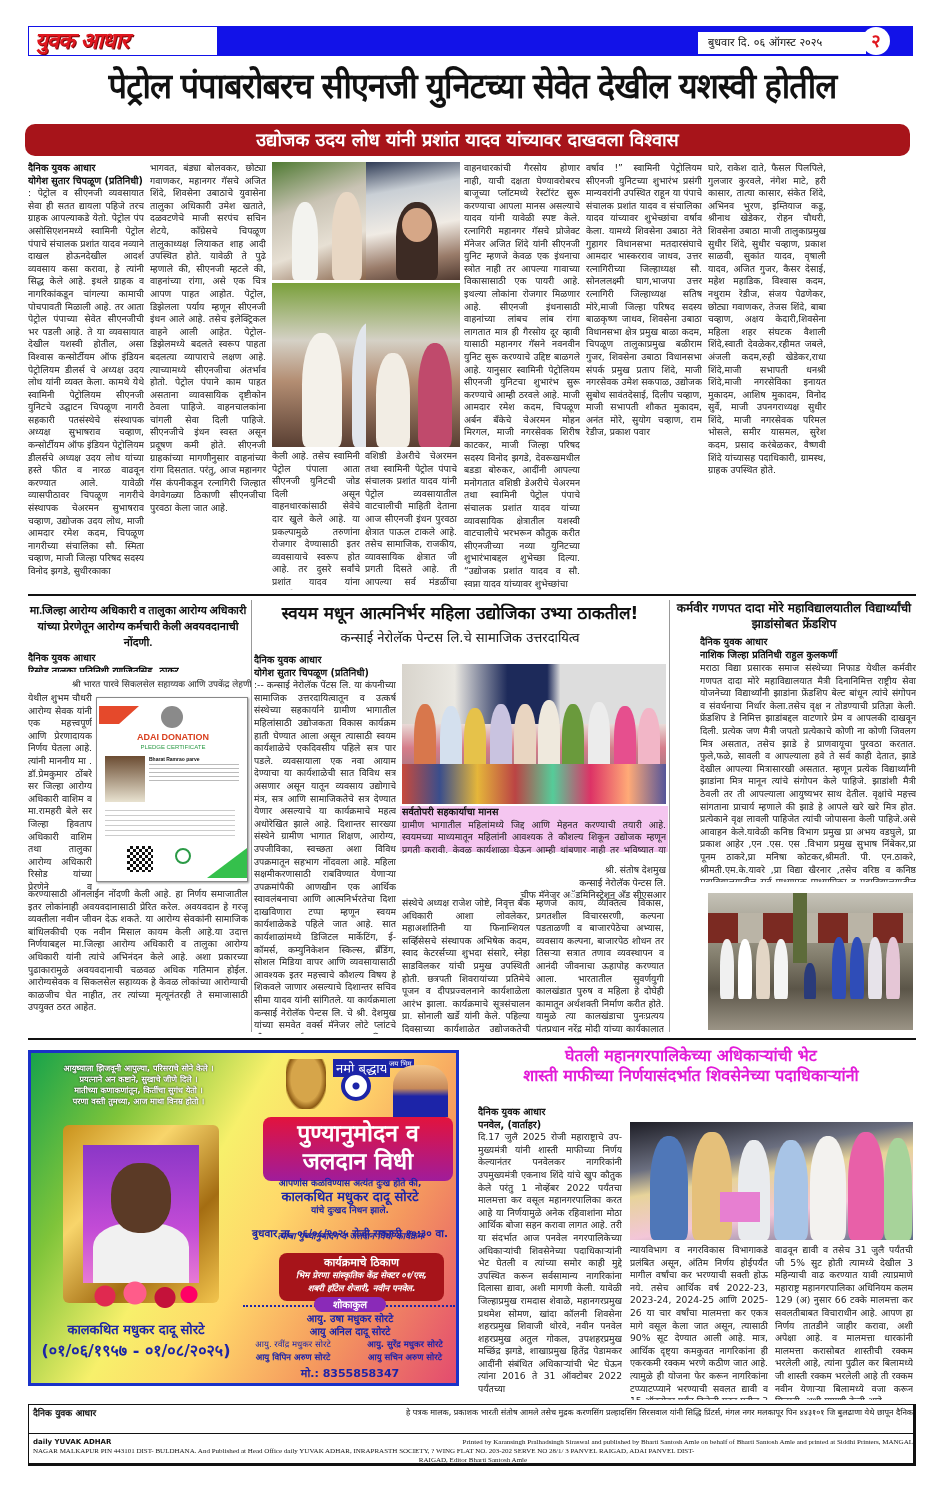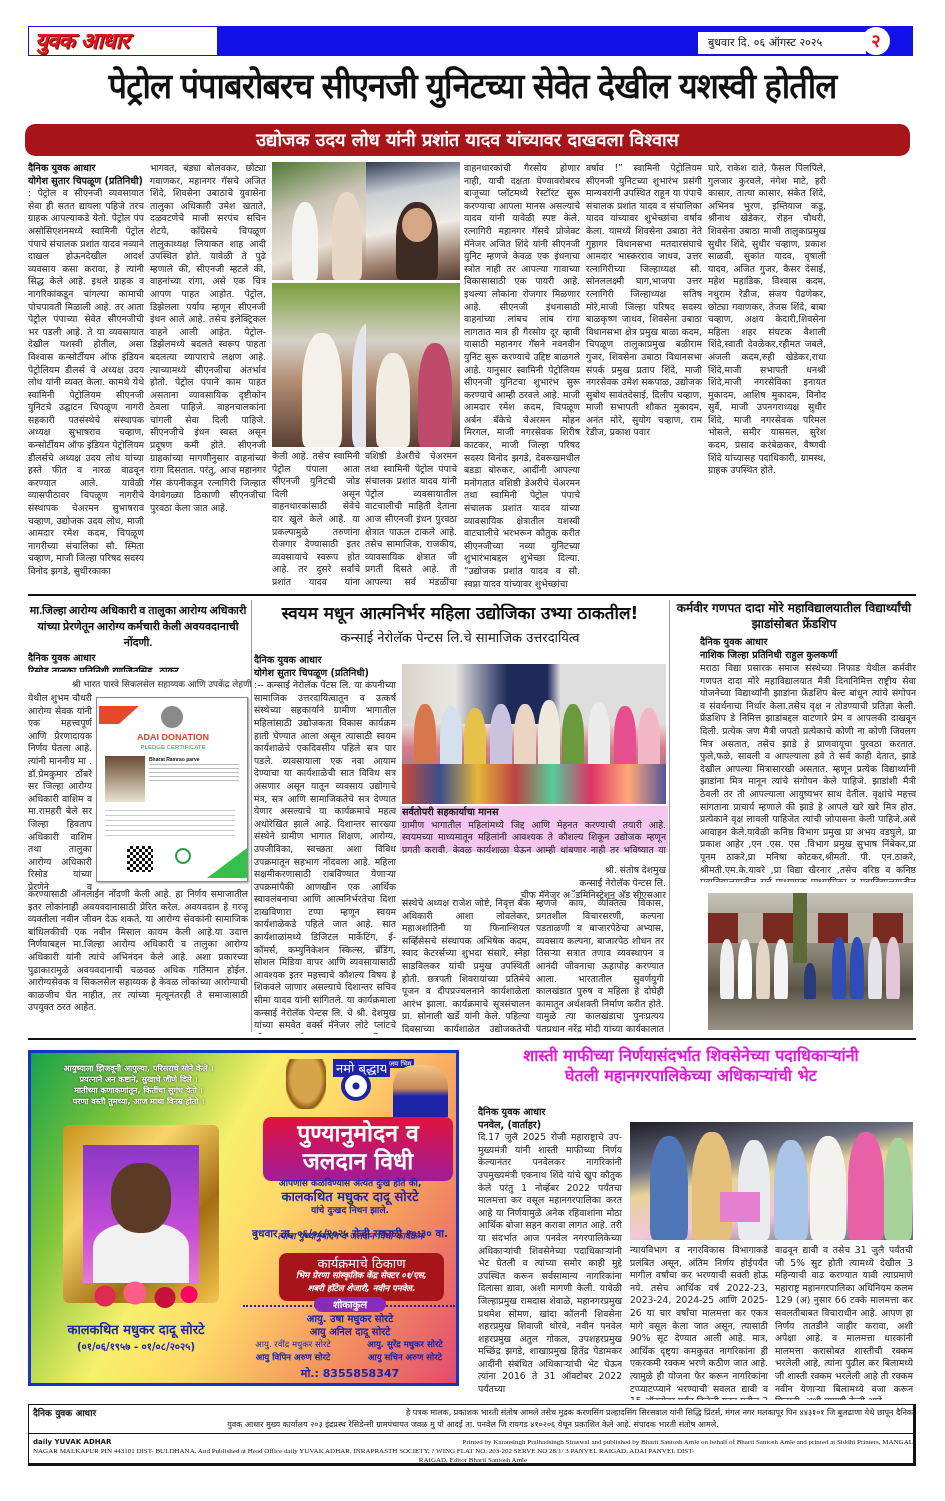--- a/index.html
+++ b/index.html
@@ -33,31 +33,31 @@
   #pink-box { left: 400px; top: 806px; width: 268px; height: 46px; background: #f5c6f0; }
   
   #ad { left: 28px; top: 1050px; width: 431px; height: 336px; border: 3px solid #1a32c8; background: linear-gradient(120deg, #18a34b 0%, #7fc43a 20%, #f7f06b 40%, #ffd86a 55%, #f59a5e 75%, #e34b6f 100%); overflow: hidden; }
   #ad-poem { left: 20px; top: 10px; width: 175px; font-size: 8px; line-height: 11px; color: #fff; text-align: center; font-weight: bold; text-shadow: 0 0 2px #000; }
   #ad-frame { left: 32px; top: 72px; width: 156px; height: 178px; background: linear-gradient(135deg, #c9921c, #f8d56b, #a46d12, #f3c54e); border-radius: 6px; }
   #ad-portrait { left: 52px; top: 92px; width: 116px; height: 138px; background: linear-gradient(180deg, #8b37c7 0%, #c24bd6 60%, #e77ad4 100%); }
   #ad-face { left: 80px; top: 110px; width: 60px; height: 70px; background: #5b3a26; border-radius: 45%; }
   #ad-shirt { left: 62px; top: 170px; width: 96px; height: 60px; background: #f1f1f1; border-radius: 40% 40% 0 0; }
   #ad-flowers { left: 50px; top: 228px; width: 120px; height: 30px; background: radial-gradient(circle at 20% 50%, #e02950 0 10px, transparent 11px), radial-gradient(circle at 45% 40%, #ff5c8a 0 11px, transparent 12px), radial-gradient(circle at 70% 55%, #c4123a 0 10px, transparent 11px), radial-gradient(circle at 90% 45%, #f06 0 8px, transparent 9px); }
   #ad-name { left: 0; top: 268px; width: 210px; text-align: center; font-size: 13px; font-weight: 900; color: #1c24a8; line-height: 17px; }
-  #ad-dates { left: 0; top: 286px; width: 210px; text-align: center; font-size: 10px; font-weight: 900; color: #1c24a8; }
+  #ad-dates { left: 0; top: 286px; width: 210px; text-align: center; font-size: 16px; font-weight: 900; color: #1c24a8; }
   #ad-namo { left: 302px; top: 6px; font-size: 13px; color: #fff; background: #1c24a8; padding: 0 3px; }
   #ad-jai { left: 355px; top: 6px; font-size: 7px; color: #fff; background: #1c24a8; padding: 0 3px; }
   #ad-buddha { left: 255px; top: 6px; width: 40px; height: 50px; background: radial-gradient(ellipse at 50% 40%, #d6a54a 0 15px, #8c5a14 20px, transparent 22px); }
   #ad-chakra { left: 310px; top: 18px; width: 30px; height: 30px; border-radius: 50%; border: 4px solid #1c24a8; background: radial-gradient(circle, #1c24a8 0 3px, #fff 4px); }
   #ad-ambedkar { left: 362px; top: 12px; width: 55px; height: 52px; background: linear-gradient(180deg, #f3c58a 0%, #c78a5a 45%, #1c24a8 60%, #1c24a8 100%); border-radius: 40% 40% 0 0; }
   #ad-title-box { left: 232px; top: 64px; width: 190px; height: 64px; background: linear-gradient(180deg, #e2133d 0%, #a01c9b 100%); border-radius: 8px; }
   #ad-title { left: 232px; top: 66px; width: 190px; text-align: center; color: #fff; font-weight: 900; font-size: 23px; line-height: 28px; }
   .ad-line { position: absolute; left: 208px; width: 222px; text-align: center; color: #1c24a8; }
   #ad-venue-box { left: 248px; top: 245px; width: 165px; height: 48px; background: #a7141a; border-radius: 8px; }
-  #ad-venue-title { left: 248px; top: 246px; width: 165px; text-align: center; color: #fff; font-weight: 400; font-size: 13px; }
+  #ad-venue-title { left: 248px; top: 246px; width: 165px; text-align: center; color: #fff; font-weight: 700; font-size: 11px; }
   #ad-venue { left: 248px; top: 262px; width: 165px; text-align: center; color: #fff; font-size: 8.5px; line-height: 13px; font-weight: bold; }
   #ad-shok-line { left: 212px; top: 310px; width: 212px; border-top: 2px dotted #1c24a8; }
   #ad-shok { left: 283px; top: 303px; width: 72px; height: 15px; background: #8a2ab8; border-radius: 8px; color: #fff; font-size: 10px; text-align: center; line-height: 15px; font-weight: 900; }
   
   #footer { left: 28px; top: 1404px; width: 888px; height: 62px; border: 1px solid #111; border-bottom: 3px solid #111; border-right: 3px solid #111; }
   .foot { position: absolute; font-size: 8px; line-height: 12px; color: #111; }
 </style>
 </head>
 <body>
 
@@ -246,31 +246,30 @@
     <div class="abs" style="left: 206px; top: 285px; width: 112px; text-align: center; color: rgb(28, 36, 168); font-size: 8.5px; font-weight: 400; white-space: nowrap;">आयु. रवींद्र मधुकर सोरटे</div>
     <div class="abs" style="left: 318px; top: 285px; width: 112px; text-align: center; color: rgb(28, 36, 168); font-size: 8.5px; font-weight: 900; white-space: nowrap;">आयु. सुरेंद्र मधुकर सोरटे</div>
     <div class="abs" style="left: 206px; top: 298px; width: 112px; text-align: center; color: rgb(28, 36, 168); font-size: 8.5px; font-weight: 900; white-space: nowrap;">आयु विपिन अरुण सोरटे</div>
     <div class="abs" style="left: 318px; top: 298px; width: 112px; text-align: center; color: rgb(28, 36, 168); font-size: 8.5px; font-weight: 900; white-space: nowrap;">आयु सचिन अरुण सोरटे</div>
   </div>
 <div class="abs" style="left:236px; top:1368px; width:222px; text-align:center; color:#1c24a8; font-size:10px; font-weight:900;"></div>
 
 <div id="footer" class="abs">
   <div class="foot" style="left:4px; top:2px; font-weight:bold; font-size:9px;">दैनिक युवक आधार</div>
   <div class="foot" style="left:140px; top:2px; width:744px; text-align:right;">हे पत्रक मालक, प्रकाशक भारती संतोष आमले तसेच मुद्रक करणसिंग प्रल्हादसिंग सिरसवाल यांनी सिद्धि प्रिंटर्स, मंगल नगर मलकापूर पिन ४४३१०१ जि बुलढाणा येथे छापून दैनिक</div>
-  <div class="foot" style="left:4px; top:14px; width:880px; text-align:center;">युवक आधार मुख्य कार्यालय २०३ इंद्रप्रस्थ रेसिडेन्सी ग्रामपंचायत जवळ मु पो आदई ता. पनवेल जि रायगड ४१०२०६ येथून प्रकाशित केले आहे. संपादक भारती संतोष आमले.</div>
   <div style="position:absolute; left:0; top:28px; width:884px; height:1px; background:#111;"></div>
   <div class="foot" style="left:4px; top:31px; font-size:7px; font-weight:bold;">daily YUVAK ADHAR</div>
   <div class="foot" style="left:140px; top:31px; width:744px; text-align:right; font-size:7px; font-family:'Liberation Serif', serif;">Printed by Karansingh Pralhadsingh Siraswal and published by Bharti Santosh Amle on behalf of Bharti Santosh Amle and printed at Siddhi Printers, MANGAL</div>
   <div class="foot" style="left:4px; top:40px; width:880px; font-size:7px; font-family:'Liberation Serif', serif; white-space:nowrap; overflow:hidden;">NAGAR MALKAPUR PIN 443101 DIST- BULDHANA. And Published at Head Office daily YUVAK ADHAR, INRAPRASTH SOCIETY, ? WING FLAT NO. 203-202 SERVE NO 28/1/ 3 PANVEL RAIGAD, ADAI PANVEL DIST-</div>
   <div class="foot" style="left:4px; top:49px; width:880px; text-align:center; font-size:7px; font-family:'Liberation Serif', serif;">RAIGAD, Editor Bharti Santosh Amle</div>
 </div>
 
 <div class="sec-title" style="left:466px; top:1046px; width:450px; font-size:16px; line-height:20px; color:#e21ad8;">
+  <div>घेतली महानगरपालिकेच्या अधिकाऱ्यांची भेट</div>
   <div>शास्ती माफीच्या निर्णयासंदर्भात शिवसेनेच्या पदाधिकाऱ्यांनी</div>
-  <div>घेतली महानगरपालिकेच्या अधिकाऱ्यांची भेट</div>
 </div>
 <div class="col" style="left:478px; top:1106px; width:144px; height:296px;">
   <div class="by">दैनिक युवक आधार</div>
   <div class="by">पनवेल, (वार्ताहर)</div>
   <div>दि.17 जुलै 2025 रोजी महाराष्ट्राचे उप-मुख्यमंत्री यांनी शास्ती माफीच्या निर्णय केल्यानंतर पनवेलकर नागरिकांनी उपमुख्यमंत्री एकनाथ शिंदे यांचे खुप कौतुक केले परंतु 1 नोव्हेंबर 2022 पर्यंतचा मालमत्ता कर वसूल महानगरपालिका करत आहे या निर्णयामुळे अनेक रहिवाशांना मोठा आर्थिक बोजा सहन करावा लागत आहे. तरी या संदर्भात आज पनवेल नगरपालिकेच्या अधिकाऱ्यांची शिवसेनेच्या पदाधिकाऱ्यांनी भेट घेतली व त्यांच्या समोर काही मुद्दे उपस्थित करून सर्वसामान्य नागरिकांना दिलासा द्यावा, अशी मागणी केली. यावेळी जिल्हाप्रमुख रामदास शेवाळे, महानगरप्रमुख प्रथमेश सोमण, खांदा कॉलनी शिवसेना शहरप्रमुख शिवाजी थोरवे, नवीन पनवेल शहरप्रमुख अतुल गोकल, उपशहरप्रमुख मच्छिंद्र झगडे, शाखाप्रमुख हितेंद्र पेडामकर आदींनी संबंधित अधिकाऱ्यांची भेट घेऊन त्यांना 2016 ते 31 ऑक्टोबर 2022 पर्यंतच्या</div>
 </div>
 <div class="photo ph-grad6" style="left:630px; top:1122px; width:283px; height:118px;">
   <div class="figure" style="left:20px; top:14px; width:38px; height:104px; background:#4f77b8;"></div>
   <div class="figure" style="left:62px; top:10px; width:40px; height:108px; background:#e5c07a;"></div>
   <div class="figure" style="left:108px; top:18px; width:32px; height:100px; background:#e9ebee;"></div>

